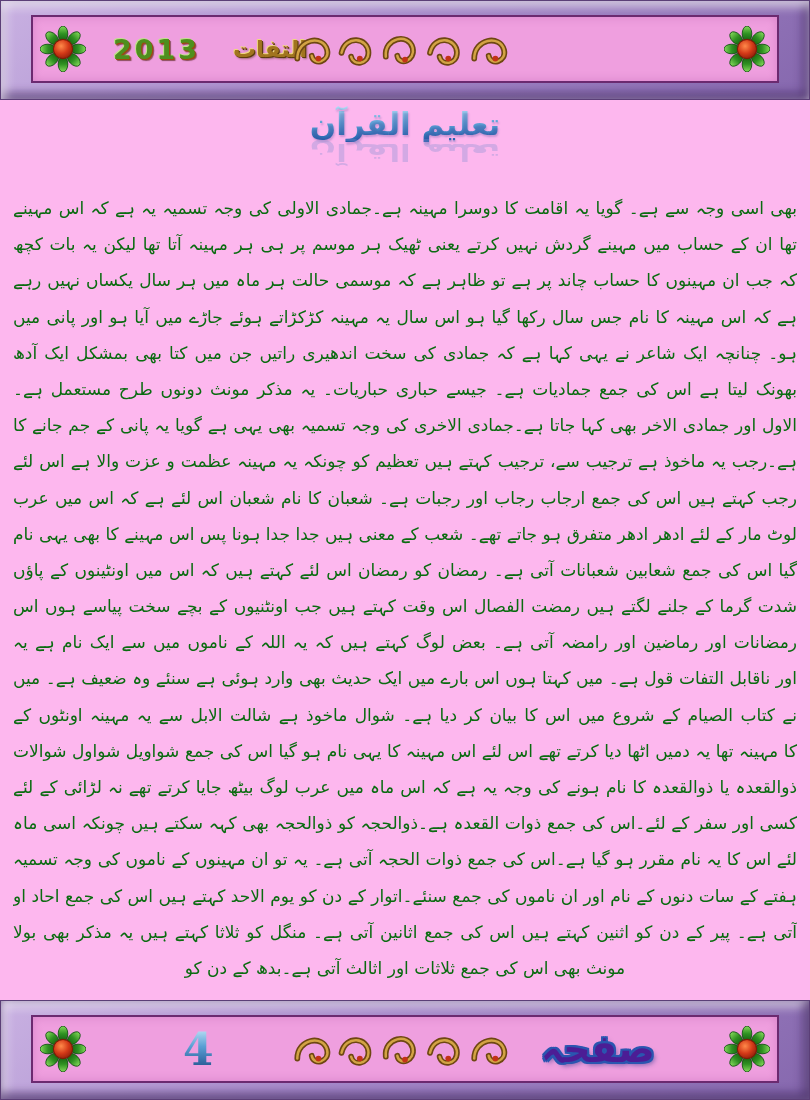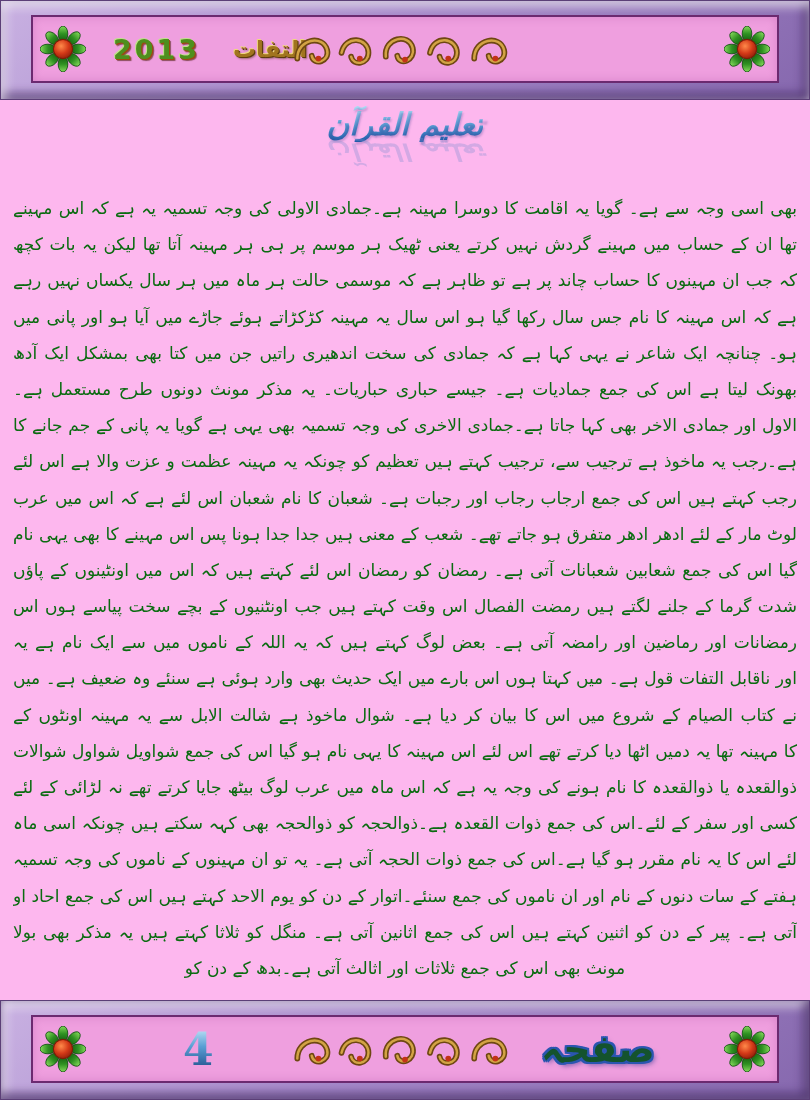--- a/index.html
+++ b/index.html
@@ -40,21 +40,21 @@
     font-weight:bold; color:#a1741f; letter-spacing:1px;
     text-shadow:1px 1px 0 #5a3a0a, -1px -1px 0 #eed77f, 2px 2px 2px rgba(70,40,10,.45);
   }
   .mag-title{ left:515px; font-size:27px; }
   .month{ left:200px; font-size:23px; }
   .year{
     left:80px; font-size:27px; font-weight:bold; letter-spacing:3px; color:#4e8f1e;
     text-shadow:1px 1px 0 #a0470f, 2px 2px 1px rgba(70,25,5,.6), -1px -1px 0 #bfe28a;
   }
   
-  .title-wrap{ position:absolute; top:106px; left:0; width:810px; text-align:center;font-style:italic; }
+  .title-wrap{ position:absolute; top:106px; left:0; width:810px; text-align:center; }
   .article-title{
     display:inline-block; font-size:31px; font-weight:bold;
     background:linear-gradient(#b3ddf6,#63a6da 45%,#1d5dac);
     -webkit-background-clip:text; background-clip:text;
     color:#2f6fc0; -webkit-text-fill-color:transparent;
     text-shadow:1px 2px 2px rgba(60,60,140,.25);
   }
   .title-reflection{
     display:block; font-size:31px; font-weight:bold; color:#7f8fd0;
     transform:scaleY(-0.75); margin-top:-8px; opacity:.33; filter:blur(.6px);
@@ -64,21 +64,21 @@
     position:absolute; top:190px; left:13px; right:13px; height:800px;
     direction:rtl; color:#0a6b10; overflow:hidden;
   }
   .bline{
     height:36.2px; line-height:36.2px; font-size:17px; overflow:hidden;
     text-align:justify; text-align-last:justify;
   }
   .bline.last{ text-align:center; text-align-last:center; }
   
   .page-label{
-    left:508px; font-size:38px; font-weight:bold; color:#14532d;
+    left:508px; font-size:38px; font-weight:bold; color:#4c1d95;
     text-shadow:2px 0 0 #2b56b0,-2px 0 0 #2b56b0,0 2px 0 #2b56b0,0 -2px 0 #2b56b0,
                 2px 2px 0 #2b56b0,-2px -2px 0 #2b56b0,2px -2px 0 #2b56b0,-2px 2px 0 #2b56b0,
                 3px 3px 5px rgba(25,45,130,.55);
   }
   .page-num{
     left:150px; font-size:44px; font-weight:bold; font-family:"DejaVu Serif", serif;
     background:linear-gradient(#dbf4ff,#5a9fd4 45%,#16407e);
     -webkit-background-clip:text; background-clip:text;
     color:#2a5cae; -webkit-text-fill-color:transparent;
   }

